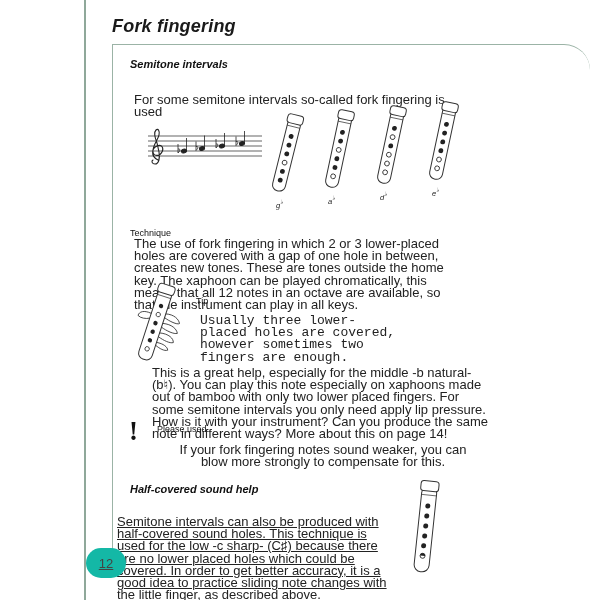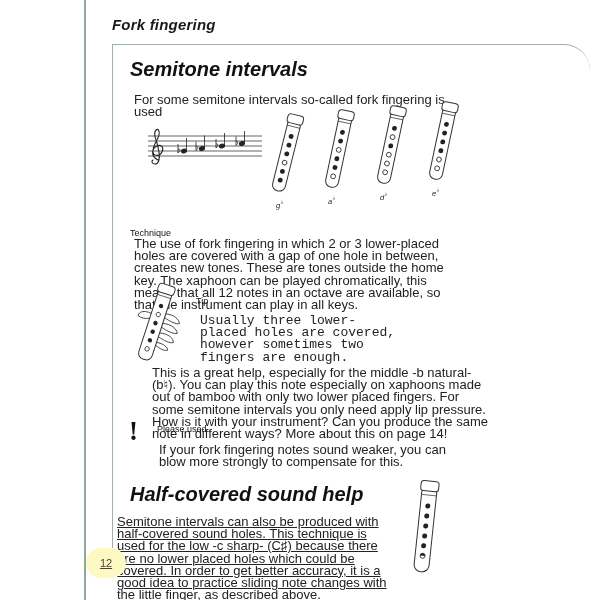--- a/index.html
+++ b/index.html
@@ -28,27 +28,27 @@
     border:1.5px solid #9bb3a6;
     border-top-right-radius:26px;
     border-right:none;
     border-bottom:none;
     box-sizing:border-box;
   }
 
   
   .chapter-title{
     position:absolute;left:112px;top:16px;
-    font-style:italic;font-weight:bold;font-size:15px;color:#1a1a1a;
+    font-style:italic;font-weight:bold;font-size:18px;color:#1a1a1a;
     letter-spacing:.2px;
   }
 
   h2.section{
     position:absolute;
-    font-style:italic;font-weight:bold;font-size:20px;color:#111;
+    font-style:italic;font-weight:bold;font-size:11px;color:#111;
     margin:0;
   }
   .sec-semitone{left:130px;top:58px;}
   .sec-half{left:130px;top:483px;}
 
   p.body{
     position:absolute;margin:4px;
     font-size:13px;line-height:12.2px;color:#222;
   }
   .lead{left:130px;top:90px;width:330px;}
@@ -57,36 +57,36 @@
   }
   .tech-p{left:130px;top:234px;width:330px;}
   .tip-h{
     position:absolute;left:196px;top:296px;font-size:9px;color:#111;
   }
   .tip-p{left:196px;top:311px;width:200px;font-family:Liberation Mono, monospace;}
   .natural-p{left:148px;top:363px;width:340px;}
   .please-h{
     position:absolute;left:157px;top:424px;font-size:9px;color:#111;
   }
-  .please-p{left:155px;top:440px;width:300px;}
+  .please-p{left:169px;top:440px;width:300px;text-align:center;}
   .half-p{left:113px;top:512px;width:278px;text-decoration:underline;}
 
   .excl{
     position:absolute;left:129px;top:418px;
     font-size:27px;font-weight:bold;color:#111;font-family:"Liberation Serif",serif;
     line-height:1;
   }
 
   
   .page-num{
     position:absolute;left:86px;top:548px;
     width:40px;height:30px;border-radius:15px;
-    background:#fef9c3;
+    background:#14b8a6;
     display:flex;align-items:center;justify-content:center;
-    font-size:11px;color:#444;text-decoration:underline;
+    font-size:13px;color:#444;text-decoration:underline;
   }
 
   
   .staff{
     position:absolute;left:146px;top:126px;width:118px;height:44px;
   }
   .staff svg{display:block;}
 
   
   .fig{position:absolute;}

